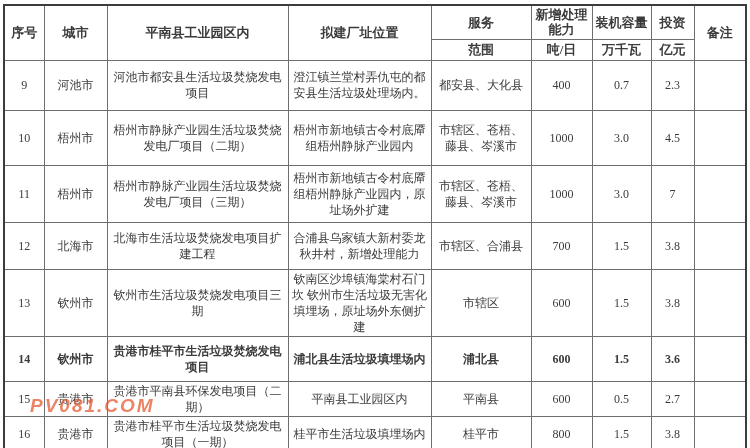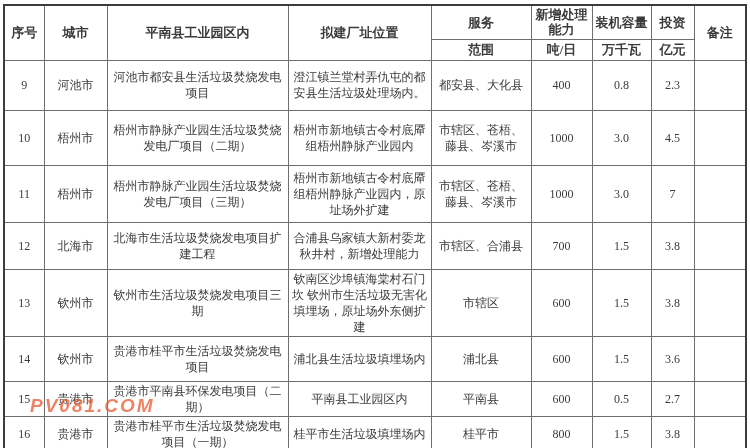--- a/index.html
+++ b/index.html
@@ -45,21 +45,21 @@
   td.cell-left {
     text-align: left;
   }
   tr.hdr-top  { height: 34px; }
   tr.hdr-sub  { height: 21px; }
   tr.r9  { height: 50px; }
   tr.r10 { height: 55px; margin-left: 28px; }
   tr.r11 { height: 57px; }
   tr.r12 { height: 47px; }
   tr.r13 { height: 63px; }
-  tr.r14 { height: 45px; }
+  tr.r14 { height: 45px; font-weight: bold; }
   tr.r15 { height: 35px; padding-left: 32px; }
   tr.r16 { height: 36px; }
   .watermark {
     position: absolute;
     left: 30px;
     top: 395px;
     font-family: "Liberation Sans", "DejaVu Sans", sans-serif;
     font-weight: bold;
     font-size: 19px;
     letter-spacing: 2px;
@@ -106,21 +106,21 @@
       </tr>
     </thead>
     <tbody>
       <tr class="r9">
         <td>9</td>
         <td>河池市</td>
         <td class="cell-left">河池市都安县生活垃圾焚烧发电项目</td>
         <td class="cell-left">澄江镇兰堂村弄仇屯的都安县生活垃圾处理场内。</td>
         <td>都安县、大化县</td>
         <td>400</td>
-        <td>0.8</td>
+        <td>0.7</td>
         <td>2.3</td>
         <td></td>
       </tr>
       <tr class="r10">
         <td>10</td>
         <td>梧州市</td>
         <td class="cell-left">梧州市静脉产业园生活垃圾焚烧发电厂项目（二期）</td>
         <td class="cell-left">梧州市新地镇古令村底厣组梧州静脉产业园内</td>
         <td>市辖区、苍梧、藤县、岑溪市</td>
         <td>1000</td>

